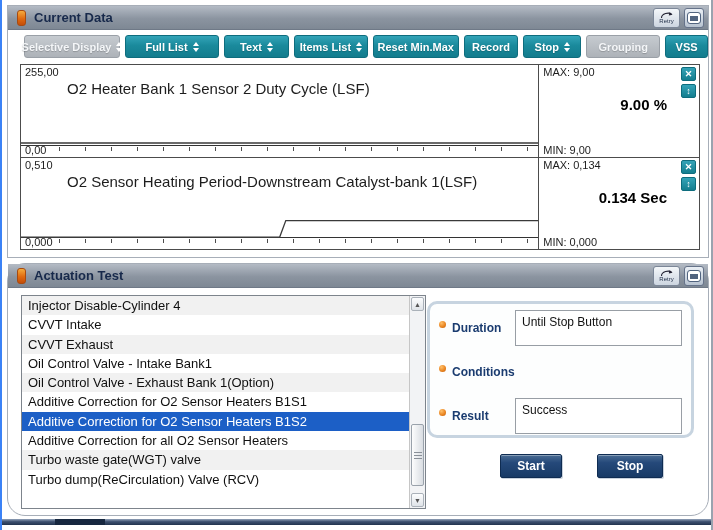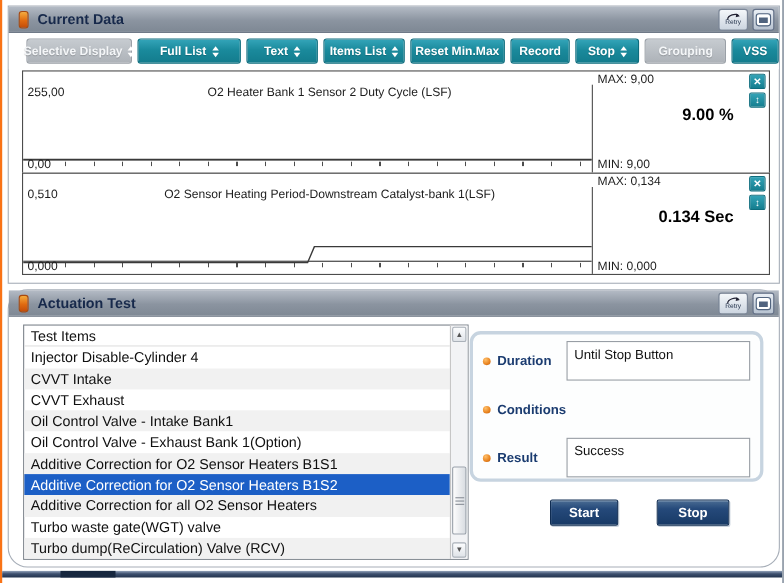--- a/index.html
+++ b/index.html
@@ -3,21 +3,21 @@
 <meta charset="utf-8">
 <style>
   * { margin:0; padding:0; box-sizing:border-box; }
   html,body { width:713px; height:530px; }
   body {
     position:relative; background:#fff; overflow:hidden;
     font-family:"Liberation Sans", sans-serif;
   }
   .frame {
     position:absolute; inset:0;
-    border-left:2px solid #f97316; border-right:2px solid #9aa3af;
+    border-left:2px solid #3b82f6; border-right:2px solid #9aa3af;
   }
   .bottom-strip {
     position:absolute; left:0; right:0; bottom:5px; height:6px;
     background:linear-gradient(#93a3ba, #3c4f6e 45%, #22334e);
   }
   .bottom-accent { position:absolute; left:53px; bottom:5px; width:50px; height:6px; background:#16273f; }
 
   
   .panel { position:absolute; left:5px; width:702px; background:#fff; border:1px solid #a7aeb8; }
   .panel-current { top:5px;  height:253px; }
@@ -59,23 +59,23 @@
   .tbtn.disabled { background:linear-gradient(#c6cbd0, #adb2b8); border:1px solid #9aa0a7; color:#f4f6f8; }
   .dd { display:inline-flex; flex-direction:column; gap:2px; }
   .dd i { display:block; width:0; height:0; border-left:3px solid transparent; border-right:3px solid transparent; }
   .dd .up { border-bottom:4px solid #fff; }
   .dd .down { border-top:4px solid #fff; }
 
   
   .graphs { position:absolute; top:58px; left:12px; width:680px; }
   .graph-row { position:relative; height:94px; border:1px solid #4c4c4c; display:flex; background:#fff; }
   .graph-row + .graph-row { margin-top:-1px; height:93px; }
-  .plot { position:relative; width:519px; border-right:1px solid #4c4c4c; overflow:hidden;margin-top:12px; }
+  .plot { position:relative; width:519px; border-right:1px solid #4c4c4c; overflow:hidden; }
   .scale-max { position:absolute; top:1px; left:4px; font-size:11px; color:#1d1d1d; background:#fff; z-index:2; }
-  .graph-title { position:absolute; top:1px; left:46px; right:6px; text-align:center; font-size:11px; color:#1d1d1d; white-space:nowrap; overflow:hidden; }
+  .graph-title { position:absolute; top:15px; left:46px; right:6px; font-size:15px; color:#1d1d1d; white-space:nowrap; overflow:hidden; }
   .baseline { position:absolute; left:0; right:0; bottom:11px; border-top:1px solid #333; }
   .ticks { position:absolute; left:38px; right:2px; bottom:6px; height:4px;
     background:repeating-linear-gradient(to right, #4c4c4c 0 1px, transparent 1px 26px); }
   .scale-min { position:absolute; bottom:1px; left:4px; font-size:11px; color:#1d1d1d; z-index:2; }
   svg.trace { position:absolute; inset:0; width:100%; height:100%; z-index:1; }
   .ginfo { position:relative; width:139px; font-size:11px; color:#1d1d1d; }
   .max-label { position:absolute; top:1px; left:4px; }
   .min-label { position:absolute; bottom:1px; left:4px; }
   .big-value { position:absolute; top:31px; right:11px; font-size:15px; font-weight:bold; color:#000; }
   .gcol { width:21px; display:flex; flex-direction:column; gap:3px; align-items:center; padding-top:2px; }
@@ -100,21 +100,21 @@
   .varrow.up { top:1px; } .varrow.down { bottom:1px; }
   .vthumb { position:absolute; left:1px; right:1px; top:128px; height:62px;
     background:linear-gradient(90deg,#fdfdfd,#d9dde2); border:1px solid #9aa2ab; border-radius:2px;
     display:flex; flex-direction:column; gap:2px; align-items:center; justify-content:center; cursor:grab; }
   .vthumb i { display:block; width:8px; border-top:1px solid #8a9098; }
 
   .fieldbox { position:absolute; left:419px; top:37px; width:267px; height:137px;
     border:3px solid #c7d4e0; border-radius:10px; background:#fdfefe; }
   .frow { position:absolute; left:9px; right:9px; height:36px; display:flex; align-items:center; }
   .frow.r0 { top:6px; } .frow.r1 { top:50px; } .frow.r2 { top:94px; }
-  .flabel-wrap { width:76px; display:flex; align-items:center; gap:6px; flex:none; }
+  .flabel-wrap { width:76px; display:flex; align-items:flex-start; gap:6px; flex:none; }
   .bullet { width:7px; height:7px; border-radius:50%; flex:none;
     background:radial-gradient(circle at 35% 30%, #ffc06a, #e8821e 60%, #b85a0a); }
   .flabel { font-size:12px; font-weight:bold; color:#1b3c70; }
   .finput { flex:1; height:36px; border:1px solid #989ea5; background:#fff;
     font-size:12px; padding:4px 6px; color:#111; font-family:"Liberation Sans",sans-serif;
     align-self:flex-start; }
   .frow .finput { resize:none; overflow:hidden; line-height:1.2; }
 
   .act-btn { position:absolute; top:190px; height:24px; border:1px solid #0f2c52; border-radius:2px;
     color:#fff; font-weight:bold; font-size:12px; cursor:pointer;
@@ -267,21 +267,20 @@
           <span class="retry-label">Retry</span>
         </div>
         <div class="restore-btn">
           <div class="restore-glyph"></div>
         </div>
       </div>
     </div>
 
     <div class="listbox">
       <div class="list-inner">
-        <div class="lrow header">Test Items</div>
         <div class="lrow item">Injector Disable-Cylinder 4</div>
         <div class="lrow item">CVVT Intake</div>
         <div class="lrow item">CVVT Exhaust</div>
         <div class="lrow item">Oil Control Valve - Intake Bank1</div>
         <div class="lrow item">Oil Control Valve - Exhaust Bank 1(Option)</div>
         <div class="lrow item">Additive Correction for O2 Sensor Heaters B1S1</div>
         <div class="lrow item selected">Additive Correction for O2 Sensor Heaters B1S2</div>
         <div class="lrow item">Additive Correction for all O2 Sensor Heaters</div>
         <div class="lrow item">Turbo waste gate(WGT) valve</div>
         <div class="lrow item">Turbo dump(ReCirculation) Valve (RCV)</div>

